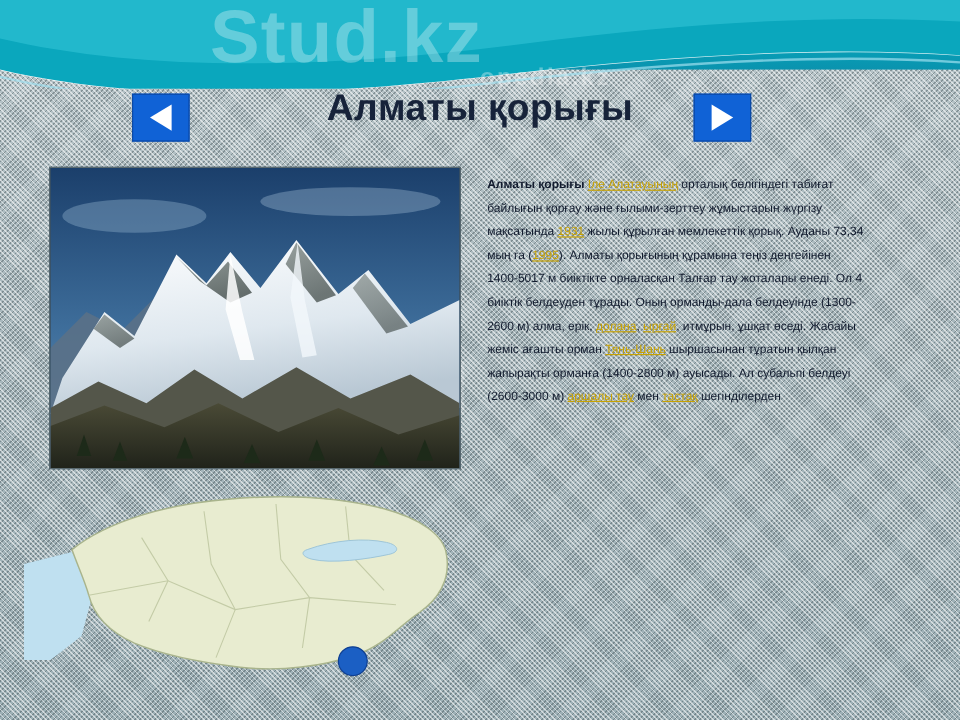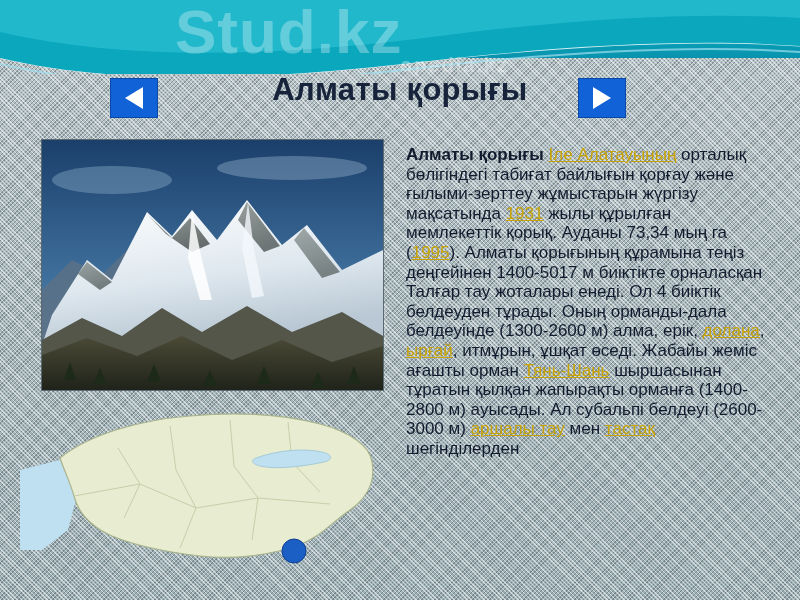--- a/index.html
+++ b/index.html
@@ -141,22 +141,22 @@
     top: 400px;
     width: 380px;
     height: 200px;
   }
 
   
   .body-text {
     position: absolute;
     left: 406px;
     top: 145px;
-    width: 361px;
-    font-size: 17px;
+    width: 314px;
+    font-size: 10px;
     line-height: 19.6px;
     color: #121b2e;
     text-align: left;
   }
   .body-text b { font-weight: bold; }
   .lnk {
     color: #c8a200;
     text-decoration: underline;
   }
 </style>

